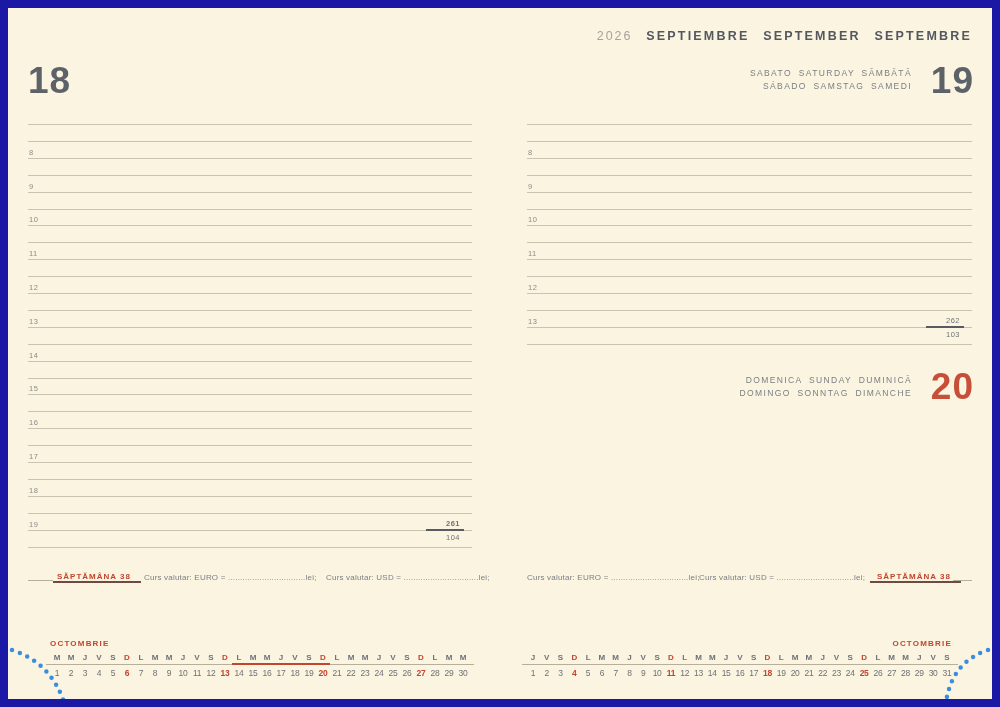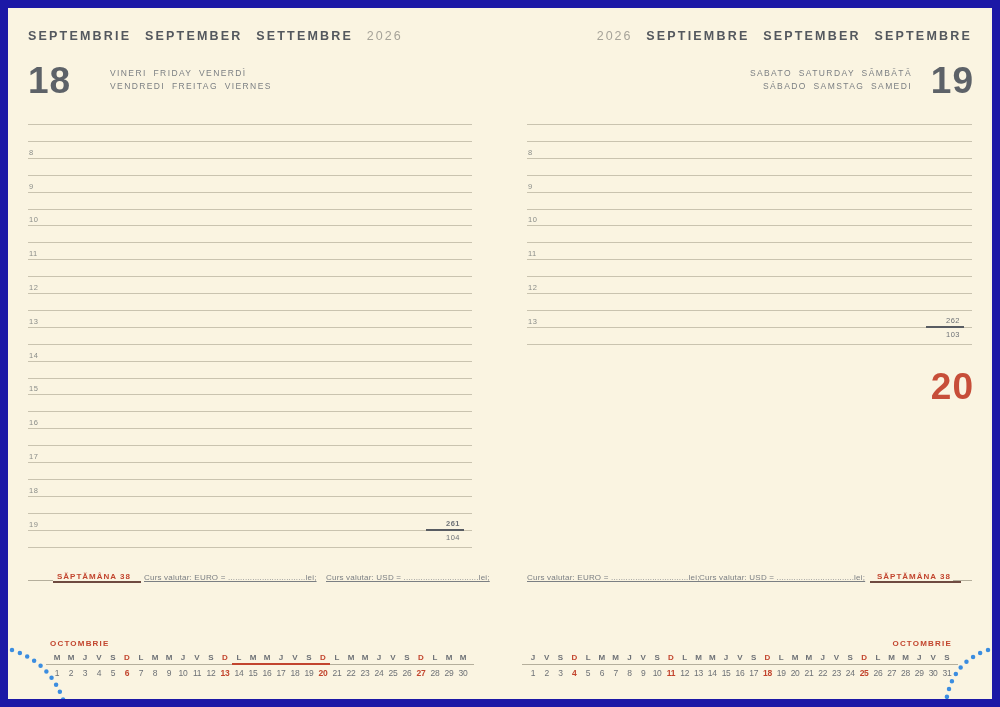--- a/index.html
+++ b/index.html
@@ -14,48 +14,40 @@
   .daynames{font-size:8.5px;line-height:12.5px;letter-spacing:1.4px;word-spacing:3px;color:#7b7f83;white-space:nowrap;}
   .daynames span{display:block;}
   .ruled{position:absolute;}
   .rline{position:absolute;left:0;right:0;height:0;border-top:1px solid #c9c3af;}
   .hlabel{position:absolute;left:1px;font-size:7.5px;color:#8a8d89;letter-spacing:0.5px;}
   .doy{position:absolute;right:12px;font-size:7.5px;color:#6d7176;letter-spacing:0.5px;}
   .doyseg{position:absolute;right:8px;width:38px;height:2px;background:#585c62;}
   .weeklabel{font-size:8px;font-weight:700;color:#c2452e;letter-spacing:1px;white-space:nowrap;}
   .wline{position:absolute;height:2px;background:#6e4a40;}
   .grayline{position:absolute;height:1px;background:#b5af9c;}
-  .currency{font-size:8px;color:#7b7f83;letter-spacing:0.2px;white-space:nowrap;text-decoration:underline;}
+  .currency{font-size:8px;color:#7b7f83;letter-spacing:0.2px;white-space:nowrap;}
   .caltitle{font-size:8px;font-weight:700;color:#c2452e;letter-spacing:1.2px;white-space:nowrap;}
   .minical{position:absolute;height:28px;}
   .cletter{position:absolute;top:0;text-align:center;font-size:8px;font-weight:700;color:#6d7176;}
   .cletter.red{color:#c2452e;}
   .cday{position:absolute;top:15px;text-align:center;font-size:8.5px;color:#6d7176;letter-spacing:-0.3px;}
   .cday.red{color:#c2452e;font-weight:700;}
   .calrule{position:absolute;top:11px;height:1px;background:#b5af9c;}
   .calweek{position:absolute;top:10px;height:2px;background:#c2452e;}
   svg{display:block;}
 </style>
 </head>
 <body>
 
 <div class="frame">
   <div class="paper">
 
-    <div class="abs page-title" style="left:20px;top:21px;">
-      <span>SEPTEMBRIE SEPTEMBER SETTEMBRE</span>
-      <span class="year">2026</span>
-    </div>
 
     <div class="abs bigday" style="left:20px;top:54px;">18</div>
 
-    <div class="abs daynames" style="left:102px;top:59px;">
-      <span>VINERI FRIDAY VENERDÌ</span>
-      <span>VENDREDI FREITAG VIERNES</span>
-    </div>
 
     <div class="ruled" style="left:20px;top:116px;width:444px;height:426px;">
         <div class="rline" style="top: 0px;"></div>
         <div class="rline" style="top: 16.9px;"></div>
         <div class="rline" style="top: 33.8px;"></div>
         <div class="hlabel" style="top: 23.8px;">8</div>
         <div class="rline" style="top: 50.7px;"></div>
         <div class="rline" style="top: 67.6px;"></div>
         <div class="hlabel" style="top: 57.6px;">9</div>
         <div class="rline" style="top: 84.5px;"></div>
@@ -200,20 +192,24 @@
         <div class="hlabel" style="top: 159px;">12</div>
         <div class="rline" style="top: 185.9px;"></div>
         <div class="rline" style="top: 202.8px;"></div>
         <div class="hlabel" style="top: 192.8px;">13</div>
         <div class="rline" style="top: 219.7px;"></div>
         <div class="doy" style="top: 191.8px;">262</div>
         <div class="doyseg" style="top: 201.8px;"></div>
         <div class="doy" style="top: 205.8px;">103</div>
       </div>
 
+    <div class="abs daynames" style="right:80px;top:366px;text-align:right;">
+      <span>DOMENICA SUNDAY DUMINICĂ</span>
+      <span>DOMINGO SONNTAG DIMANCHE</span>
+    </div>
     <div class="abs bigday red" style="right:18px;top:360px;">20</div>
 
 
     <div class="abs currency" style="left:519px;top:565px;">Curs valutar: EURO = ................................lei;</div>
     <div class="abs currency" style="left:691px;top:565px;">Curs valutar: USD = ................................lei;</div>
     <div class="abs weeklabel" style="left:869px;top:564px;">SĂPTĂMÂNA 38</div>
     <div class="wline" style="left:862px;top:573px;width:91px;"></div>
     <div class="grayline" style="left:945px;top:572px;width:19px;"></div>
 
     <div class="abs caltitle" style="right:40px;top:631px;">OCTOMBRIE</div>

